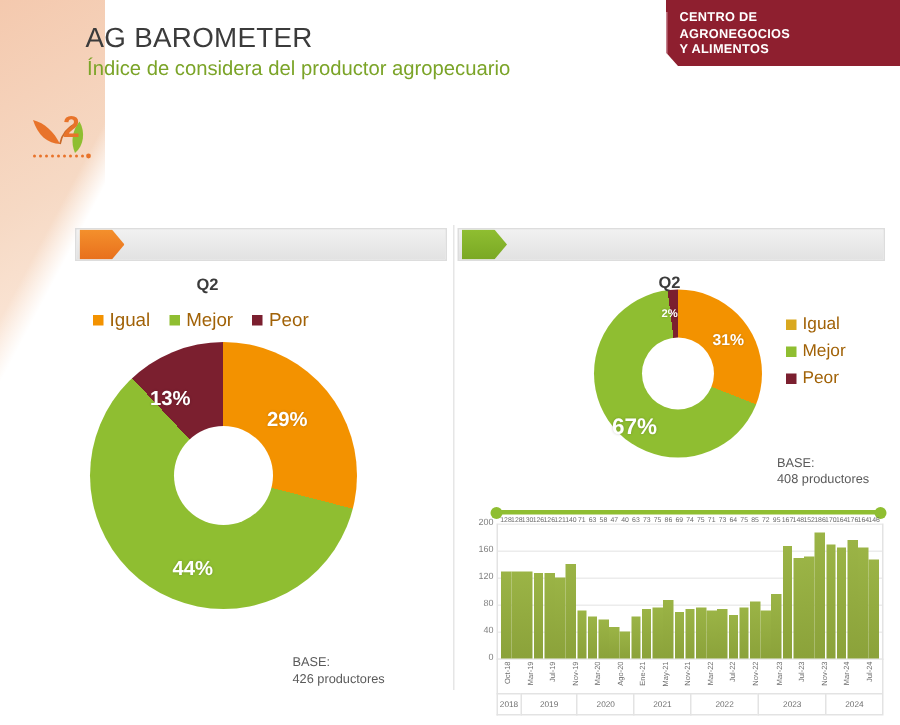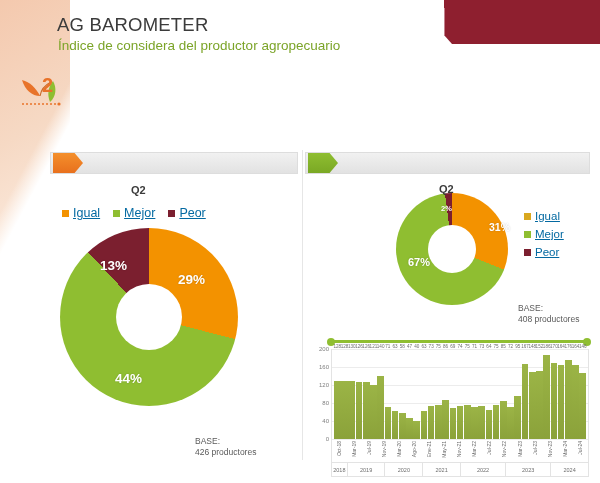--- a/index.html
+++ b/index.html
@@ -58,41 +58,41 @@
   
   #vsep{position:absolute;left:302px;top:150px;width:1px;height:310px;background:#e6e6e6;z-index:4;}
 
   
   .q-label{position:absolute;font-size:11px;font-weight:bold;color:#3b3b3b;z-index:7;}
   #q-left{left:131px;top:184px;}
   #q-right{left:439px;top:183px;}
 
   .legend-h{position:absolute;display:flex;gap:13px;z-index:7;}
   .legend-v{position:absolute;display:flex;flex-direction:column;gap:6px;z-index:7;}
-  .lg-item{display:flex;align-items:center;gap:4px;font-size:12.5px;color:#0369a1;text-decoration:underline;}
+  .lg-item{display:flex;align-items:center;gap:4px;font-size:12.5px;color:#a16207;}
   .lg-sw{width:7px;height:7px;flex:0 0 auto;}
   #legend-left{left:62px;top:206px;}
   #legend-right{left:524px;top:210px;}
   #legend-right .lg-item{font-size:11.5px;}
 
   .donut{position:absolute;border-radius:50%;z-index:6;}
   .donut-hole{position:absolute;border-radius:50%;background:#ffffff;z-index:7;}
   .dlab{position:absolute;color:#ffffff;font-weight:bold;z-index:8;text-shadow:0 0 2px rgba(0,0,0,.20);}
 
   #donut-left{left:60px;top:228px;width:178px;height:178px;}
   #hole-left{left:116px;top:284px;width:66px;height:66px;}
   #dl-29{left:178px;top:272px;font-size:13.5px;}
   #dl-13{left:100px;top:258px;font-size:13.5px;}
   #dl-59{left:115px;top:371px;font-size:13.5px;}
 
   #donut-right{left:396px;top:193px;width:112px;height:112px;}
   #hole-right{left:428px;top:225px;width:48px;height:48px;}
-  #dr-31{left:489px;top:221px;font-size:10.5px;}
+  #dr-31{left:475px;top:221px;font-size:10.5px;}
   #dr-2{left:441px;top:204px;font-size:7.5px;}
-  #dr-67{left:408px;top:256px;font-size:11px;}
+  #dr-67{left:408px;top:276px;font-size:15px;}
 
   .base{position:absolute;font-size:8.5px;color:#5a5a5a;line-height:11px;z-index:7;}
   #base-left{left:195px;top:436px;}
   #base-right{left:518px;top:303px;}
 
   
   #barchart{position:absolute;left:305px;top:338px;width:290px;height:142px;z-index:6;}
   #bar-topline{position:absolute;left:26px;top:2px;width:256px;height:3px;background:#8fbe31;border-radius:2px;}
   #bar-topline:before,#bar-topline:after{content:"";position:absolute;top:-2.5px;width:8px;height:8px;border-radius:50%;background:#8fbe31;}
   #bar-topline:before{left:-4px;}
@@ -115,20 +115,25 @@
   .yr:last-child{border-right:1px solid #e3e3e3;}
 </style>
 </head>
 <body>
 
 <div id="bg-peach"></div>
 <div id="bg-white-fold"></div>
 
 <div id="logo-box">
   <div id="logo-div"></div>
+  <div id="logo-right">
+    <div>CENTRO DE</div>
+    <div>AGRONEGOCIOS</div>
+    <div>Y ALIMENTOS</div>
+  </div>
 </div>
 
 <div id="title">AG BAROMETER</div>
 <div id="subtitle">Índice de considera del productor agropecuario</div>
 
 <svg id="q-icon" viewBox="0 0 52 30">
   <path d="M2 4 C10 6 16 12 20 20 C12 20 5 14 2 4 Z" fill="#e8732a"></path>
   <path d="M30 26 C27 19 28 11 33 5 C37 12 36 21 30 26 Z" fill="#8fbe31"></path>
   <path d="M20 20 C21 14 25 9 31 6" stroke="#c96a2a" stroke-width="1.2" fill="none"></path>
   <g fill="#e8732a">

